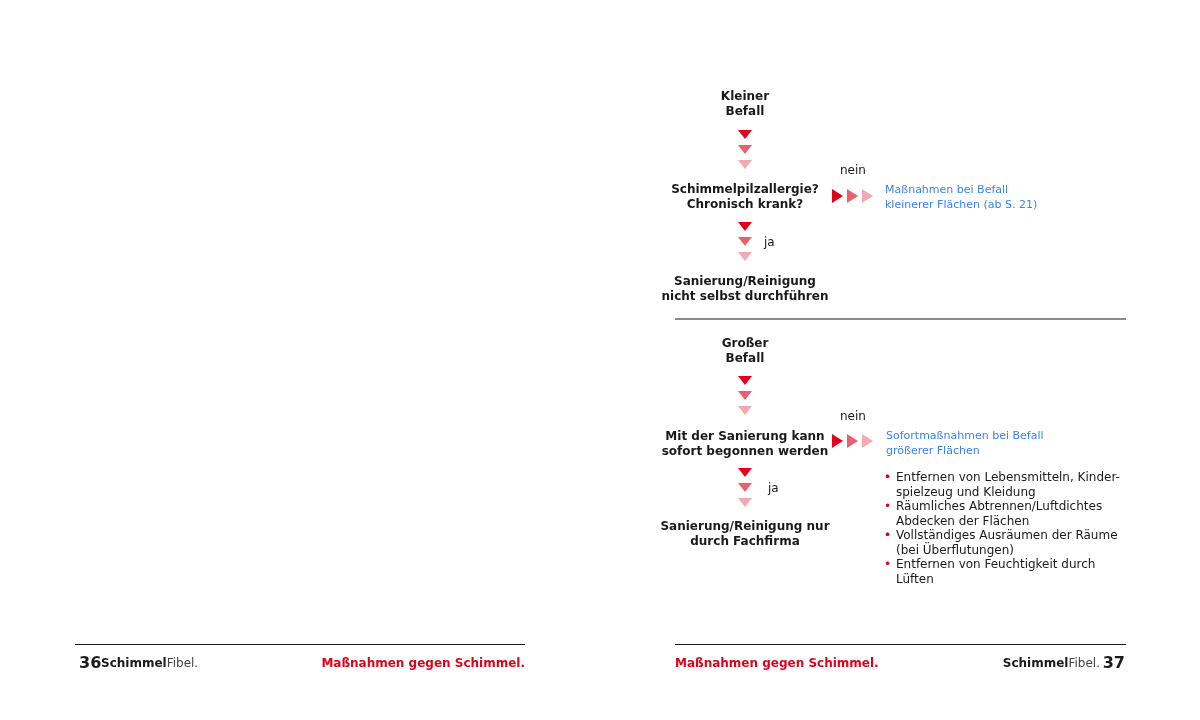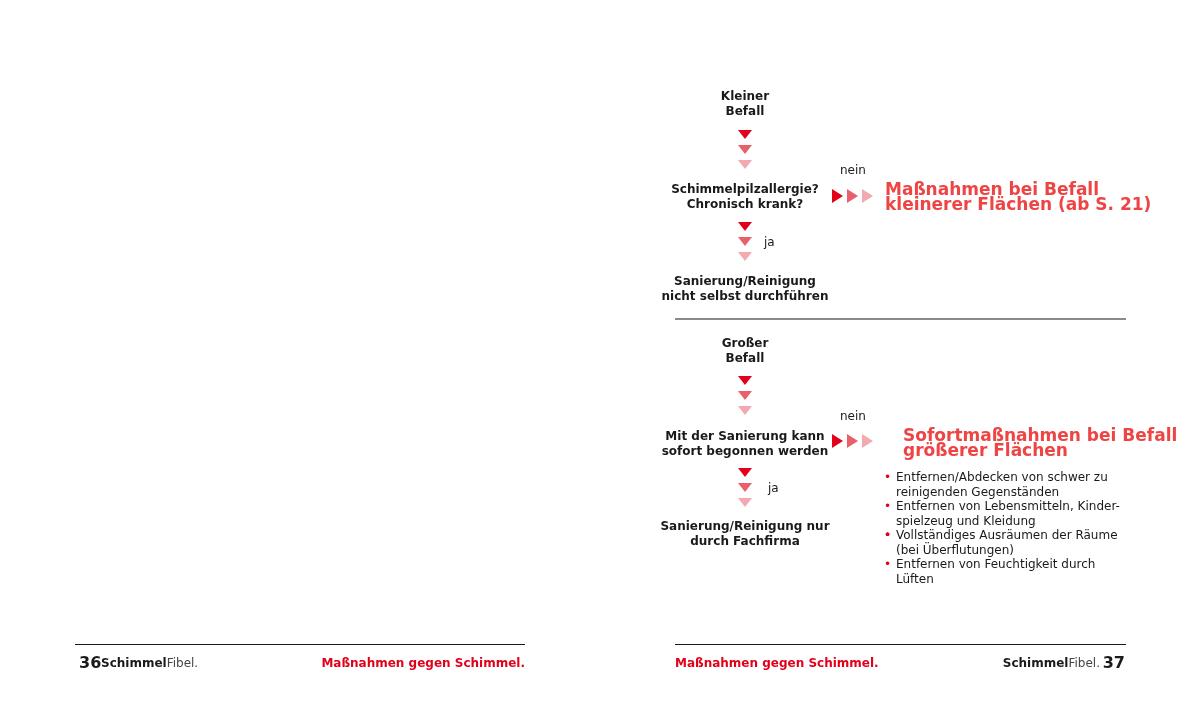--- a/index.html
+++ b/index.html
@@ -1,20 +1,20 @@
 <!DOCTYPE html>
 <html><head>
 <meta charset="utf-8">
 <style>
   html, body { margin: 0; padding: 0; background: #ffffff; }
   body { width: 1200px; height: 720px; position: relative; overflow: hidden;
          font-family: "DejaVu Sans", "Liberation Sans", sans-serif; color: #1a1a1a; }
   .node { position: absolute; text-align: center; font-weight: bold; font-size: 12px; line-height: 15px; color: #1a1a1a; }
   .label { position: absolute; font-size: 12px; line-height: 15px; color: #1a1a1a; }
-  .result { position: absolute; font-weight: bold; font-size: 17px; line-height: 15px; color: #ef4444; }
+  .result { position: absolute; font-weight: normal; font-size: 11px; line-height: 15px; color: #3b82f6; }
   .tri-down { position: absolute; width: 0; height: 0;
               border-left: 7.5px solid transparent; border-right: 7.5px solid transparent; border-top: 9px solid #e2001a; }
   .tri-right { position: absolute; width: 0; height: 0;
                border-top: 7px solid transparent; border-bottom: 7px solid transparent; border-left: 11px solid #e2001a; }
   .c1 { border-top-color: #e2001a; }
   .c2 { border-top-color: #e8606a; }
   .c3 { border-top-color: #f2a9b0; }
   .r1 { border-left-color: #e2001a; }
   .r2 { border-left-color: #e8606a; }
   .r3 { border-left-color: #f2a9b0; }
@@ -86,29 +86,29 @@
     <div>Mit der Sanierung kann</div>
     <div>sofort begonnen werden</div>
   </div>
 
   <div class="label" style="left:840px; top:409px;">nein</div>
 
   <div class="tri-right r1" style="left:832px; top:434px;"></div>
   <div class="tri-right r2" style="left:847px; top:434px;"></div>
   <div class="tri-right r3" style="left:862px; top:434px;"></div>
 
-  <div class="result" style="left:886px; top:428px;margin-left:17px;">
+  <div class="result" style="left:886px; top:428px;">
     <div>Sofortmaßnahmen bei Befall</div>
     <div>größerer Flächen</div>
   </div>
 
   <ul class="bullets" style="left:884px; top:470px; width:240px;">
-    <li><span class="dot">•</span><span>Entfernen/Abdecken von schwer zu reinigenden Gegenständen</span></li>
+    <li><span class="dot">•</span></li>
     <li><span class="dot">•</span><span>Entfernen von Lebensmitteln, Kinder-spielzeug und Kleidung</span></li>
-    <li><span class="dot">•</span></li>
+    <li><span class="dot">•</span><span>Räumliches Abtrennen/Luftdichtes Abdecken der Flächen</span></li>
     <li><span class="dot">•</span></li>
     <li><span class="dot">•</span><span>Vollständiges Ausräumen der Räume (bei Überflutungen)</span></li>
     <li><span class="dot">•</span><span>Entfernen von Feuchtigkeit durch Lüften</span></li>
   </ul>
 
   <div class="tri-down c1" style="left:738px; top:468px;"></div>
   <div class="tri-down c2" style="left:738px; top:483px;"></div>
   <div class="tri-down c3" style="left:738px; top:498px;"></div>
 
   <div class="label" style="left:768px; top:481px;">ja</div>

